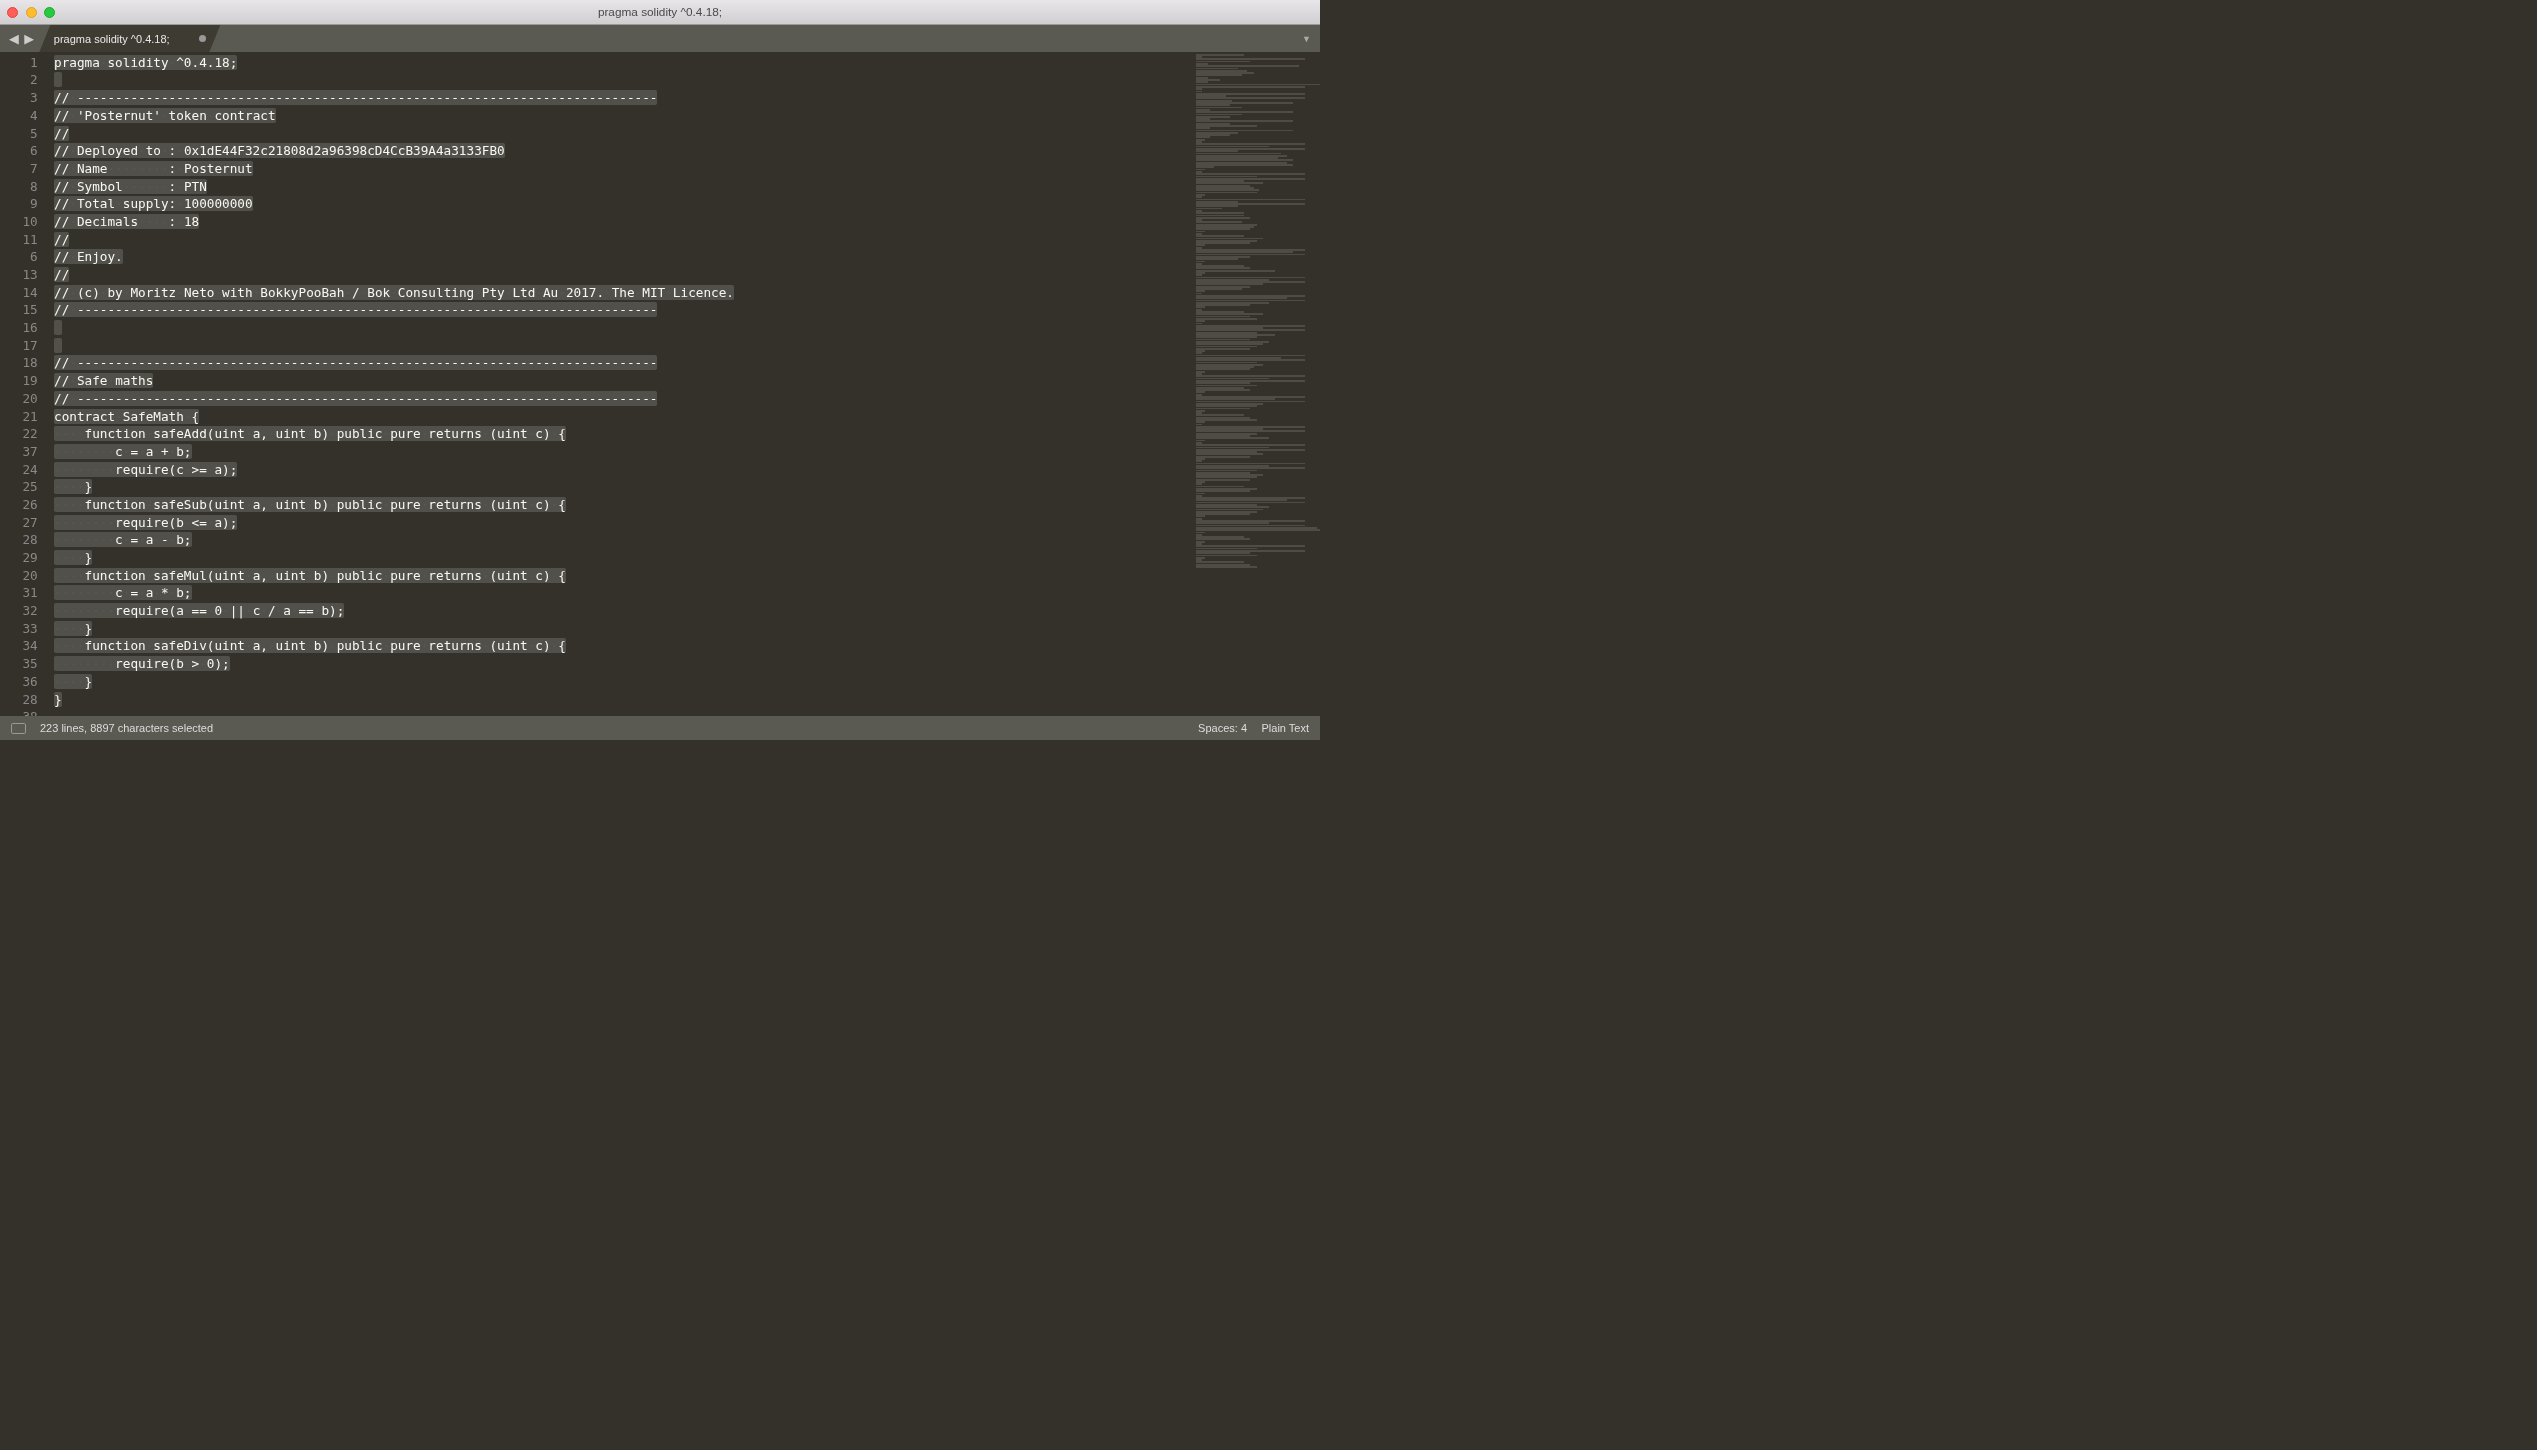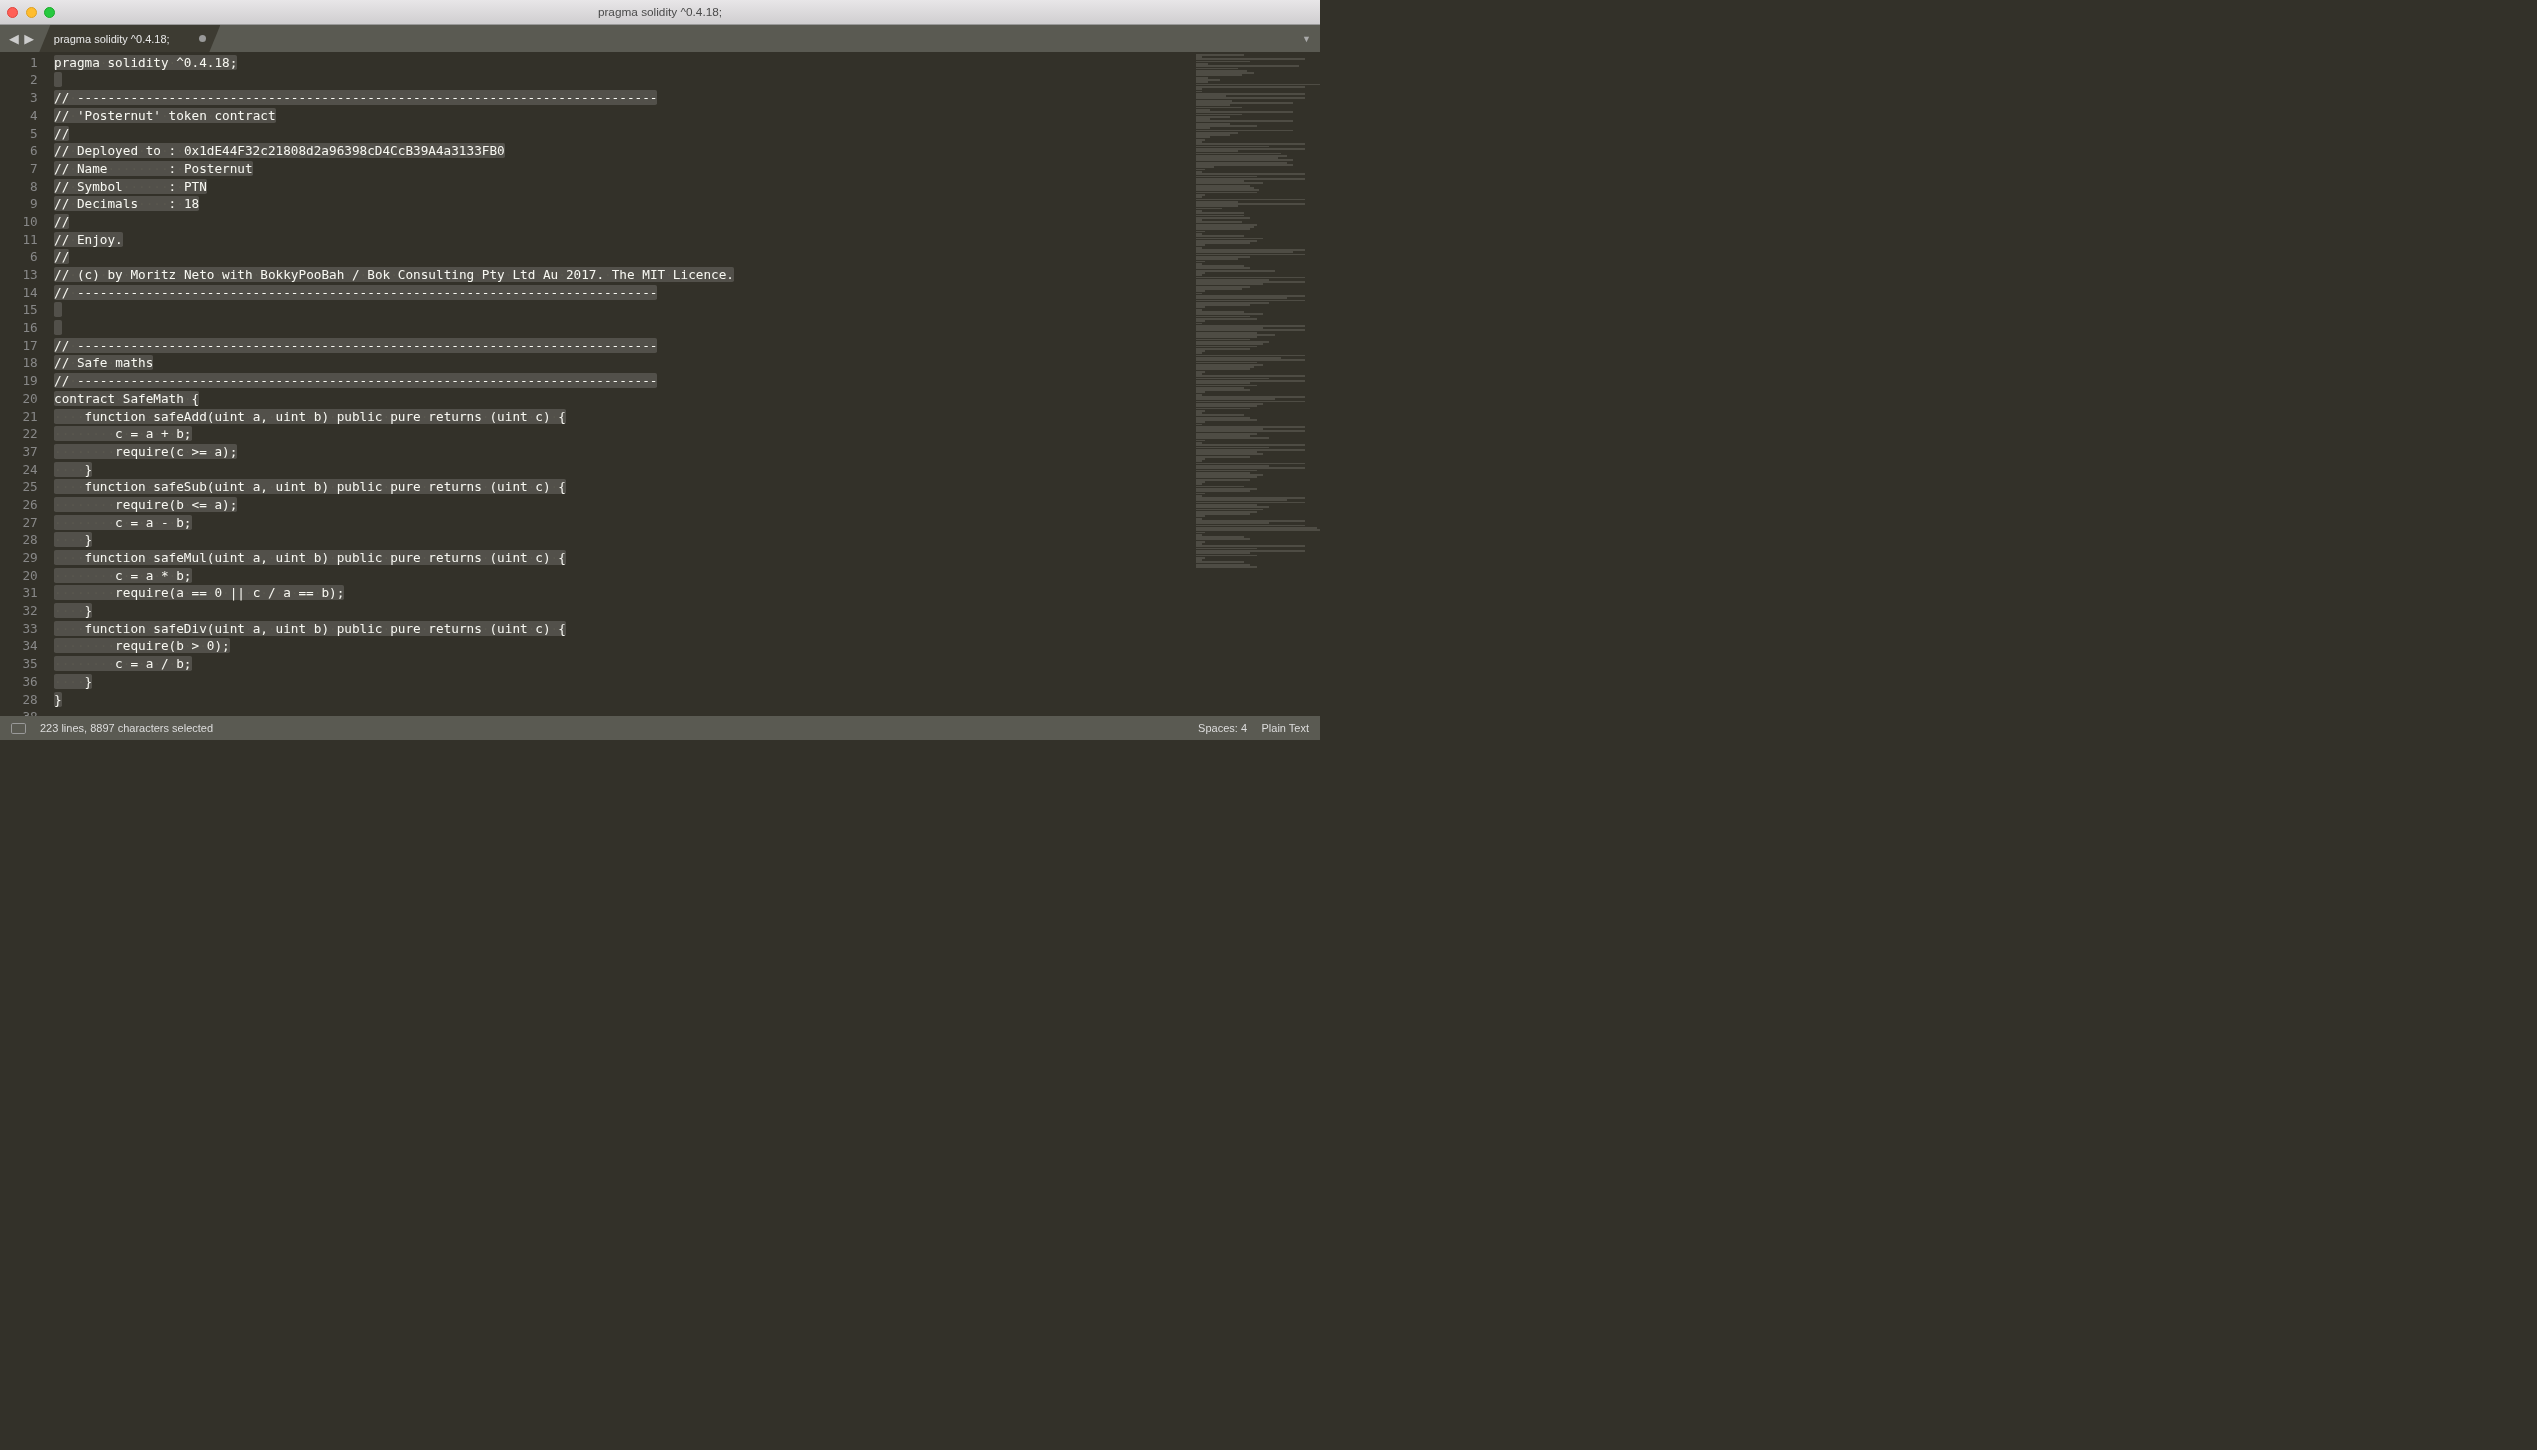--- a/index.html
+++ b/index.html
@@ -269,20 +269,21 @@
     </div>
   <div class="editor-body" id="editor-body">
       <div class="code-line"><span class="sel">pragma<span class="ws-dot">·</span>solidity<span class="ws-dot">·</span>^0.4.18;</span></div>
       <div class="code-line"><span class="sel"> </span></div>
       <div class="code-line"><span class="sel">//<span class="ws-dot">·</span>----------------------------------------------------------------------------</span></div>
       <div class="code-line"><span class="sel">//<span class="ws-dot">·</span>'Posternut'<span class="ws-dot">·</span>token<span class="ws-dot">·</span>contract</span></div>
       <div class="code-line"><span class="sel">//</span></div>
       <div class="code-line"><span class="sel">//<span class="ws-dot">·</span>Deployed<span class="ws-dot">·</span>to<span class="ws-dot">·</span>:<span class="ws-dot">·</span>0x1dE44F32c21808d2a96398cD4CcB39A4a3133FB0</span></div>
       <div class="code-line"><span class="sel">//<span class="ws-dot">·</span>Name<span class="ws-dot">·</span><span class="ws-dot">·</span><span class="ws-dot">·</span><span class="ws-dot">·</span><span class="ws-dot">·</span><span class="ws-dot">·</span><span class="ws-dot">·</span><span class="ws-dot">·</span>:<span class="ws-dot">·</span>Posternut</span></div>
       <div class="code-line"><span class="sel">//<span class="ws-dot">·</span>Symbol<span class="ws-dot">·</span><span class="ws-dot">·</span><span class="ws-dot">·</span><span class="ws-dot">·</span><span class="ws-dot">·</span><span class="ws-dot">·</span>:<span class="ws-dot">·</span>PTN</span></div>
+      <div class="code-line"><span class="sel">//<span class="ws-dot">·</span>Total<span class="ws-dot">·</span>supply:<span class="ws-dot">·</span>100000000</span></div>
       <div class="code-line"><span class="sel">//<span class="ws-dot">·</span>Decimals<span class="ws-dot">·</span><span class="ws-dot">·</span><span class="ws-dot">·</span><span class="ws-dot">·</span>:<span class="ws-dot">·</span>18</span></div>
       <div class="code-line"><span class="sel">//</span></div>
       <div class="code-line"><span class="sel">//<span class="ws-dot">·</span>Enjoy.</span></div>
       <div class="code-line"><span class="sel">//</span></div>
       <div class="code-line"><span class="sel">//<span class="ws-dot">·</span>(c)<span class="ws-dot">·</span>by<span class="ws-dot">·</span>Moritz<span class="ws-dot">·</span>Neto<span class="ws-dot">·</span>with<span class="ws-dot">·</span>BokkyPooBah<span class="ws-dot">·</span>/<span class="ws-dot">·</span>Bok<span class="ws-dot">·</span>Consulting<span class="ws-dot">·</span>Pty<span class="ws-dot">·</span>Ltd<span class="ws-dot">·</span>Au<span class="ws-dot">·</span>2017.<span class="ws-dot">·</span>The<span class="ws-dot">·</span>MIT<span class="ws-dot">·</span>Licence.</span></div>
       <div class="code-line"><span class="sel">//<span class="ws-dot">·</span>----------------------------------------------------------------------------</span></div>
       <div class="code-line"><span class="sel"> </span></div>
       <div class="code-line"><span class="sel"> </span></div>
       <div class="code-line"><span class="sel">//<span class="ws-dot">·</span>----------------------------------------------------------------------------</span></div>
       <div class="code-line"><span class="sel">//<span class="ws-dot">·</span>Safe<span class="ws-dot">·</span>maths</span></div>
@@ -295,21 +296,20 @@
       <div class="code-line"><span class="sel"><span class="ws-dot">····</span>function<span class="ws-dot">·</span>safeSub(uint<span class="ws-dot">·</span>a,<span class="ws-dot">·</span>uint<span class="ws-dot">·</span>b)<span class="ws-dot">·</span>public<span class="ws-dot">·</span>pure<span class="ws-dot">·</span>returns<span class="ws-dot">·</span>(uint<span class="ws-dot">·</span>c)<span class="ws-dot">·</span>{</span></div>
       <div class="code-line"><span class="sel"><span class="ws-dot">········</span>require(b<span class="ws-dot">·</span>&lt;=<span class="ws-dot">·</span>a);</span></div>
       <div class="code-line"><span class="sel"><span class="ws-dot">········</span>c<span class="ws-dot">·</span>=<span class="ws-dot">·</span>a<span class="ws-dot">·</span>-<span class="ws-dot">·</span>b;</span></div>
       <div class="code-line"><span class="sel"><span class="ws-dot">····</span>}</span></div>
       <div class="code-line"><span class="sel"><span class="ws-dot">····</span>function<span class="ws-dot">·</span>safeMul(uint<span class="ws-dot">·</span>a,<span class="ws-dot">·</span>uint<span class="ws-dot">·</span>b)<span class="ws-dot">·</span>public<span class="ws-dot">·</span>pure<span class="ws-dot">·</span>returns<span class="ws-dot">·</span>(uint<span class="ws-dot">·</span>c)<span class="ws-dot">·</span>{</span></div>
       <div class="code-line"><span class="sel"><span class="ws-dot">········</span>c<span class="ws-dot">·</span>=<span class="ws-dot">·</span>a<span class="ws-dot">·</span>*<span class="ws-dot">·</span>b;</span></div>
       <div class="code-line"><span class="sel"><span class="ws-dot">········</span>require(a<span class="ws-dot">·</span>==<span class="ws-dot">·</span>0<span class="ws-dot">·</span>||<span class="ws-dot">·</span>c<span class="ws-dot">·</span>/<span class="ws-dot">·</span>a<span class="ws-dot">·</span>==<span class="ws-dot">·</span>b);</span></div>
       <div class="code-line"><span class="sel"><span class="ws-dot">····</span>}</span></div>
       <div class="code-line"><span class="sel"><span class="ws-dot">····</span>function<span class="ws-dot">·</span>safeDiv(uint<span class="ws-dot">·</span>a,<span class="ws-dot">·</span>uint<span class="ws-dot">·</span>b)<span class="ws-dot">·</span>public<span class="ws-dot">·</span>pure<span class="ws-dot">·</span>returns<span class="ws-dot">·</span>(uint<span class="ws-dot">·</span>c)<span class="ws-dot">·</span>{</span></div>
       <div class="code-line"><span class="sel"><span class="ws-dot">········</span>require(b<span class="ws-dot">·</span>&gt;<span class="ws-dot">·</span>0);</span></div>
-      <div class="code-line"><span class="sel"><span class="ws-dot">········</span>c<span class="ws-dot">·</span>=<span class="ws-dot">·</span>a<span class="ws-dot">·</span>/<span class="ws-dot">·</span>b;</span></div>
       <div class="code-line"><span class="sel"><span class="ws-dot">····</span>}</span></div>
       <div class="code-line"><span class="sel">}</span></div>
     </div>
   <div class="minimap" id="minimap">
       <div class="minimap-line" style="width: 40%;"></div>
       <div class="minimap-line" style="width: 5%;"></div>
       <div class="minimap-line" style="width: 90%;"></div>
       <div class="minimap-line" style="width: 45%;"></div>
       <div class="minimap-line" style="width: 10%;"></div>
       <div class="minimap-line" style="width: 85%;"></div>

